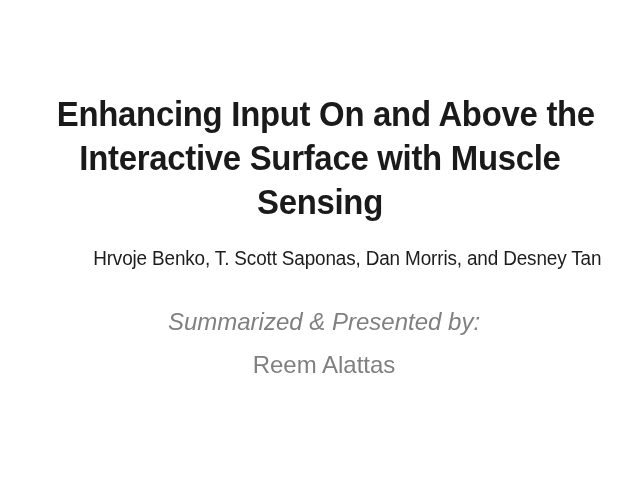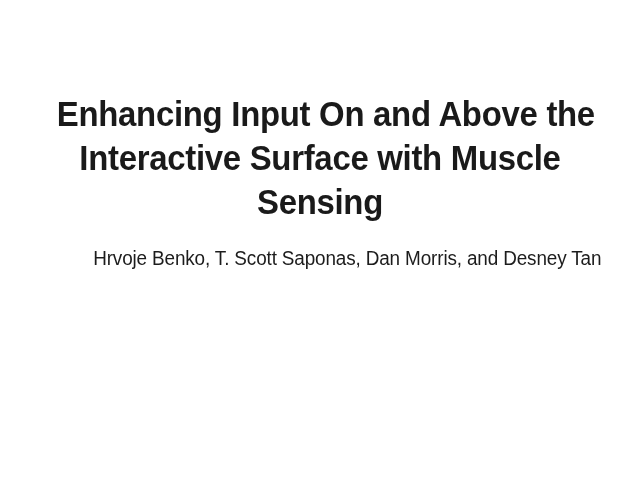--- a/index.html
+++ b/index.html
@@ -93,14 +93,18 @@
   <div class="title-block">
     <span class="title-line">Enhancing Input On and Above the</span>
     <span class="title-line">Interactive Surface with Muscle</span>
     <span class="title-line">Sensing</span>
   </div>
 
   <div class="authors-block">
     <span class="authors-line">Hrvoje Benko, T. Scott Saponas, Dan Morris, and Desney Tan</span>
   </div>
 
+  <div class="credit-block">
+    <span class="credit-line is-italic">Summarized &amp; Presented by:</span>
+    <span class="credit-line">Reem Alattas</span>
+  </div>
 
 </div>
 
 </body></html>

